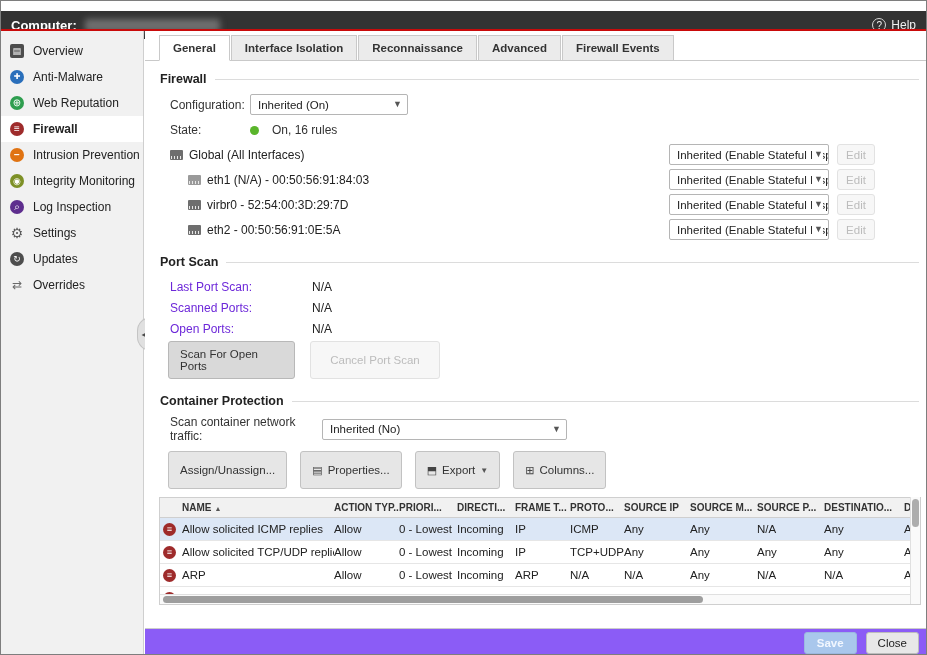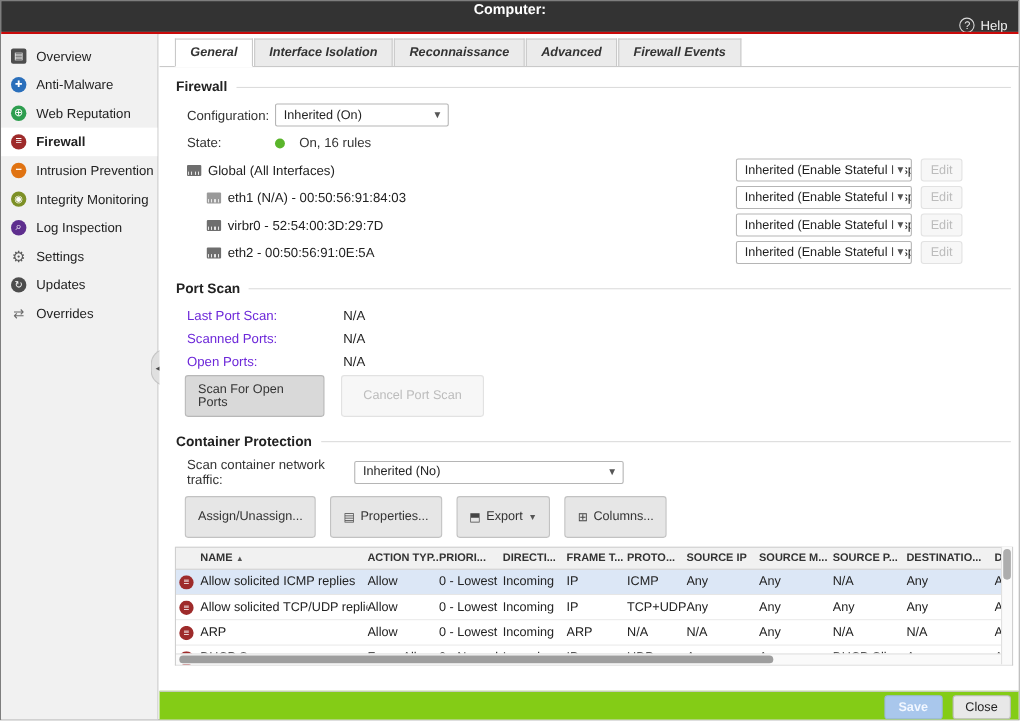--- a/index.html
+++ b/index.html
@@ -1,20 +1,20 @@
 <!DOCTYPE html>
 <html><head>
 <meta charset="utf-8">
 <style>
   * { margin:0; padding:0; box-sizing:border-box; }
   html,body { width:927px; height:655px; font-family:"Liberation Sans", sans-serif; }
   .window { position:relative; width:927px; height:655px; background:#fff; border:1px solid #7e7e7e; overflow:hidden; }
 
   
-  .titlebar { position:absolute; left:0; top:0; width:100%; height:28px; background:#333333; display:flex; align-items:center; padding:0 10px;flex-direction:column; }
+  .titlebar { position:absolute; left:0; top:10px; width:100%; height:28px; background:#333333; display:flex; align-items:center; padding:0 10px; }
   .titlebar .t-label { color:#fff; font-weight:bold; font-size:13px; }
   .redacted { margin-left:8px; width:135px; height:13px; background:#6f6f6f; border-radius:2px; filter:blur(3px); }
   .help { margin-left:auto; display:flex; align-items:center; gap:5px; color:#f0f0f0; font-size:12px; cursor:pointer; }
   .help-q { display:inline-flex; width:14px; height:14px; border:1px solid #d8d8d8; border-radius:50%; align-items:center; justify-content:center; font-size:10px; }
   .redline { position:absolute; left:0; top:28px; width:100%; height:2px; background:#c90a0a; }
 
   
   .sidebar { position:absolute; left:0; top:30px; width:143px; height:625px; background:#f1f1f1; border-right:1px solid #cfcfcf; padding-top:7px; }
   .side-item { display:flex; align-items:center; gap:9px; height:26px; padding:0 0 0 9px; font-size:12px; color:#222; cursor:pointer; }
   .side-item.active { background:#ffffff; font-weight:bold; }
@@ -30,21 +30,21 @@
   .ic-appctl { background:#e8a020; } .ic-appctl::after { content:"✓"; font-size:8px; }
   .ic-interfaces { background:#8a8a8a; border-radius:2px; } .ic-interfaces::after { content:"▤"; font-size:9px; }
   .ic-settings { background:transparent; color:#5a5a5a; } .ic-settings::after { content:"⚙"; font-size:14px; }
   .ic-updates { background:#4d4d4d; } .ic-updates::after { content:"↻"; font-size:9px; }
   .ic-overrides { background:transparent; color:#6a6a6a; } .ic-overrides::after { content:"⇄"; font-size:12px; }
   .collapse-handle { position:absolute; left:136px; top:316px; width:14px; height:34px; background:#e0e0e0; border:1px solid #c4c4c4; border-right:none; border-radius:17px 0 0 17px; display:flex; align-items:center; justify-content:center; color:#4a4a4a; font-size:8px; cursor:pointer; }
 
   
   .content { position:absolute; left:144px; top:30px; width:782px; height:625px; background:#fff; }
   .tabstrip { position:relative; height:30px; border-bottom:1px solid #c9c9c9; background:#fff; display:flex; align-items:flex-end; padding-left:14px; }
-  .tab { height:25px; display:flex; align-items:center; padding:0 13px; font-size:11.5px; font-weight:bold; color:#333; background:#ebebeb; border:1px solid #c9c9c9; border-bottom:none; margin-right:1px; cursor:pointer; position:relative;font-style:italic; }
+  .tab { height:25px; display:flex; align-items:center; padding:0 13px; font-size:11.5px; font-weight:bold; color:#333; background:#ebebeb; border:1px solid #c9c9c9; border-bottom:none; margin-right:1px; cursor:pointer; position:relative; }
   .tab.active { background:#fff; height:26px; margin-bottom:-1px; border-bottom:1px solid #fff; z-index:2; }
 
   .scrollarea { position:absolute; left:0; top:31px; width:782px; height:566px; overflow:hidden; padding:9px 0 0 15px; }
 
   .sec-head { display:flex; align-items:center; gap:8px; height:16px; margin-right:8px; }
   .sec-head .sec-title { font-size:12.5px; font-weight:bold; color:#222; white-space:nowrap; }
   .sec-head .rule { flex:1; height:1px; background:#dcdcdc; }
 
   .formrow { display:flex; align-items:center; margin-left:10px; }
   .lbl { font-size:12px; color:#333; }
@@ -82,21 +82,21 @@
   .trow.selected { background:#dce7f6; }
   .td { font-size:11.5px; color:#222; white-space:nowrap; overflow:hidden; padding-right:4px; }
   .rule-ic { width:13px; height:13px; border-radius:50%; background:#9e2b2b; color:#fff; display:flex; align-items:center; justify-content:center; font-size:9px; margin-left:3px; }
   .rule-ic::after { content:"≡"; }
   .hscroll { position:absolute; left:0; bottom:0; width:750px; height:10px; background:#fafafa; border-top:1px solid #e0e0e0; }
   .hthumb { position:absolute; left:3px; top:1px; width:540px; height:7px; background:#9e9e9e; border-radius:4px; }
   .vscroll { position:absolute; right:0; top:0; width:10px; height:107px; background:#fafafa; border-left:1px solid #e0e0e0; }
   .vthumb { position:absolute; left:1px; top:2px; width:7px; height:28px; background:#adadad; border-radius:4px; }
 
   
-  .footer { position:absolute; left:0; bottom:0; width:782px; height:28px; border-top:1px solid #cccccc; background:#84cc16; display:flex; align-items:center; justify-content:flex-end; gap:9px; padding-right:8px; }
+  .footer { position:absolute; left:0; bottom:0; width:782px; height:28px; border-top:1px solid #cccccc; background:#8b5cf6; display:flex; align-items:center; justify-content:flex-end; gap:9px; padding-right:8px; }
   .btn-save { background:#a9c7ec; border:1px solid #9bb8e0; color:#f2f7ff; font-weight:bold; border-radius:3px; height:22px; padding:0 12px; font-size:11.5px; cursor:default; }
   .btn-close { background:#e8e8e8; border:1px solid #bdbdbd; color:#222; border-radius:3px; height:22px; padding:0 11px; font-size:11.5px; cursor:pointer; }
 
   .mt6{margin-top:6px}.mt7{margin-top:7px}.mt8{margin-top:8px}.mt12{margin-top:12px}.mt14{margin-top:14px}.mt15{margin-top:15px}
 </style>
 </head>
 <body>
 
 <div class="window">
 

